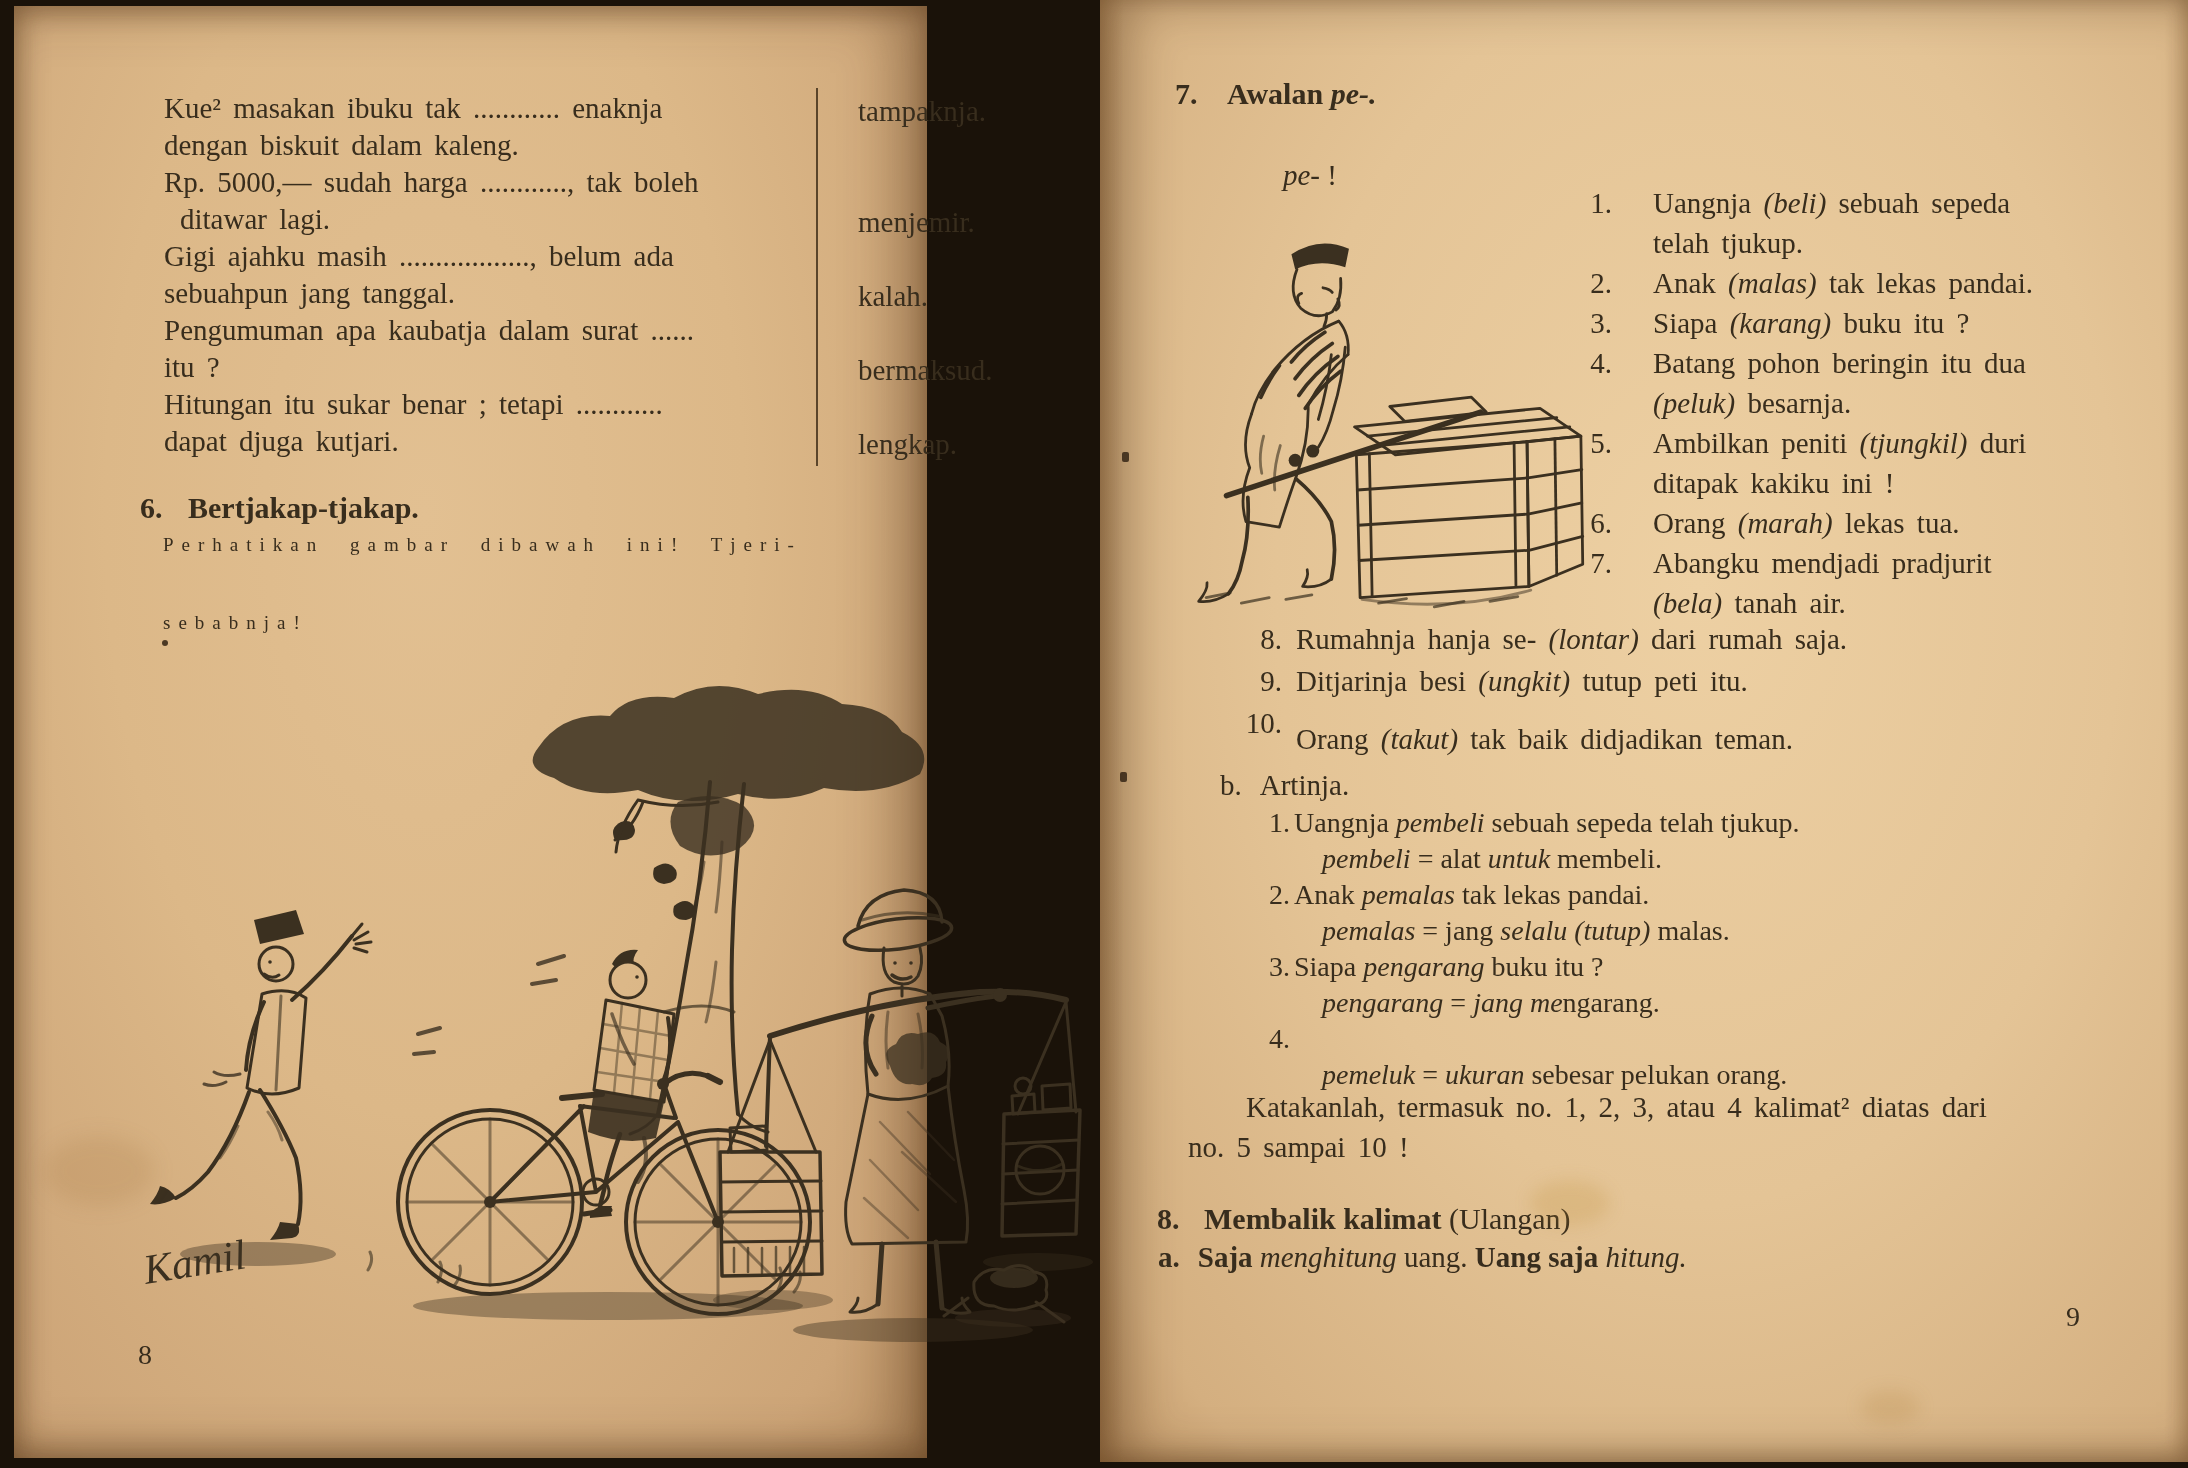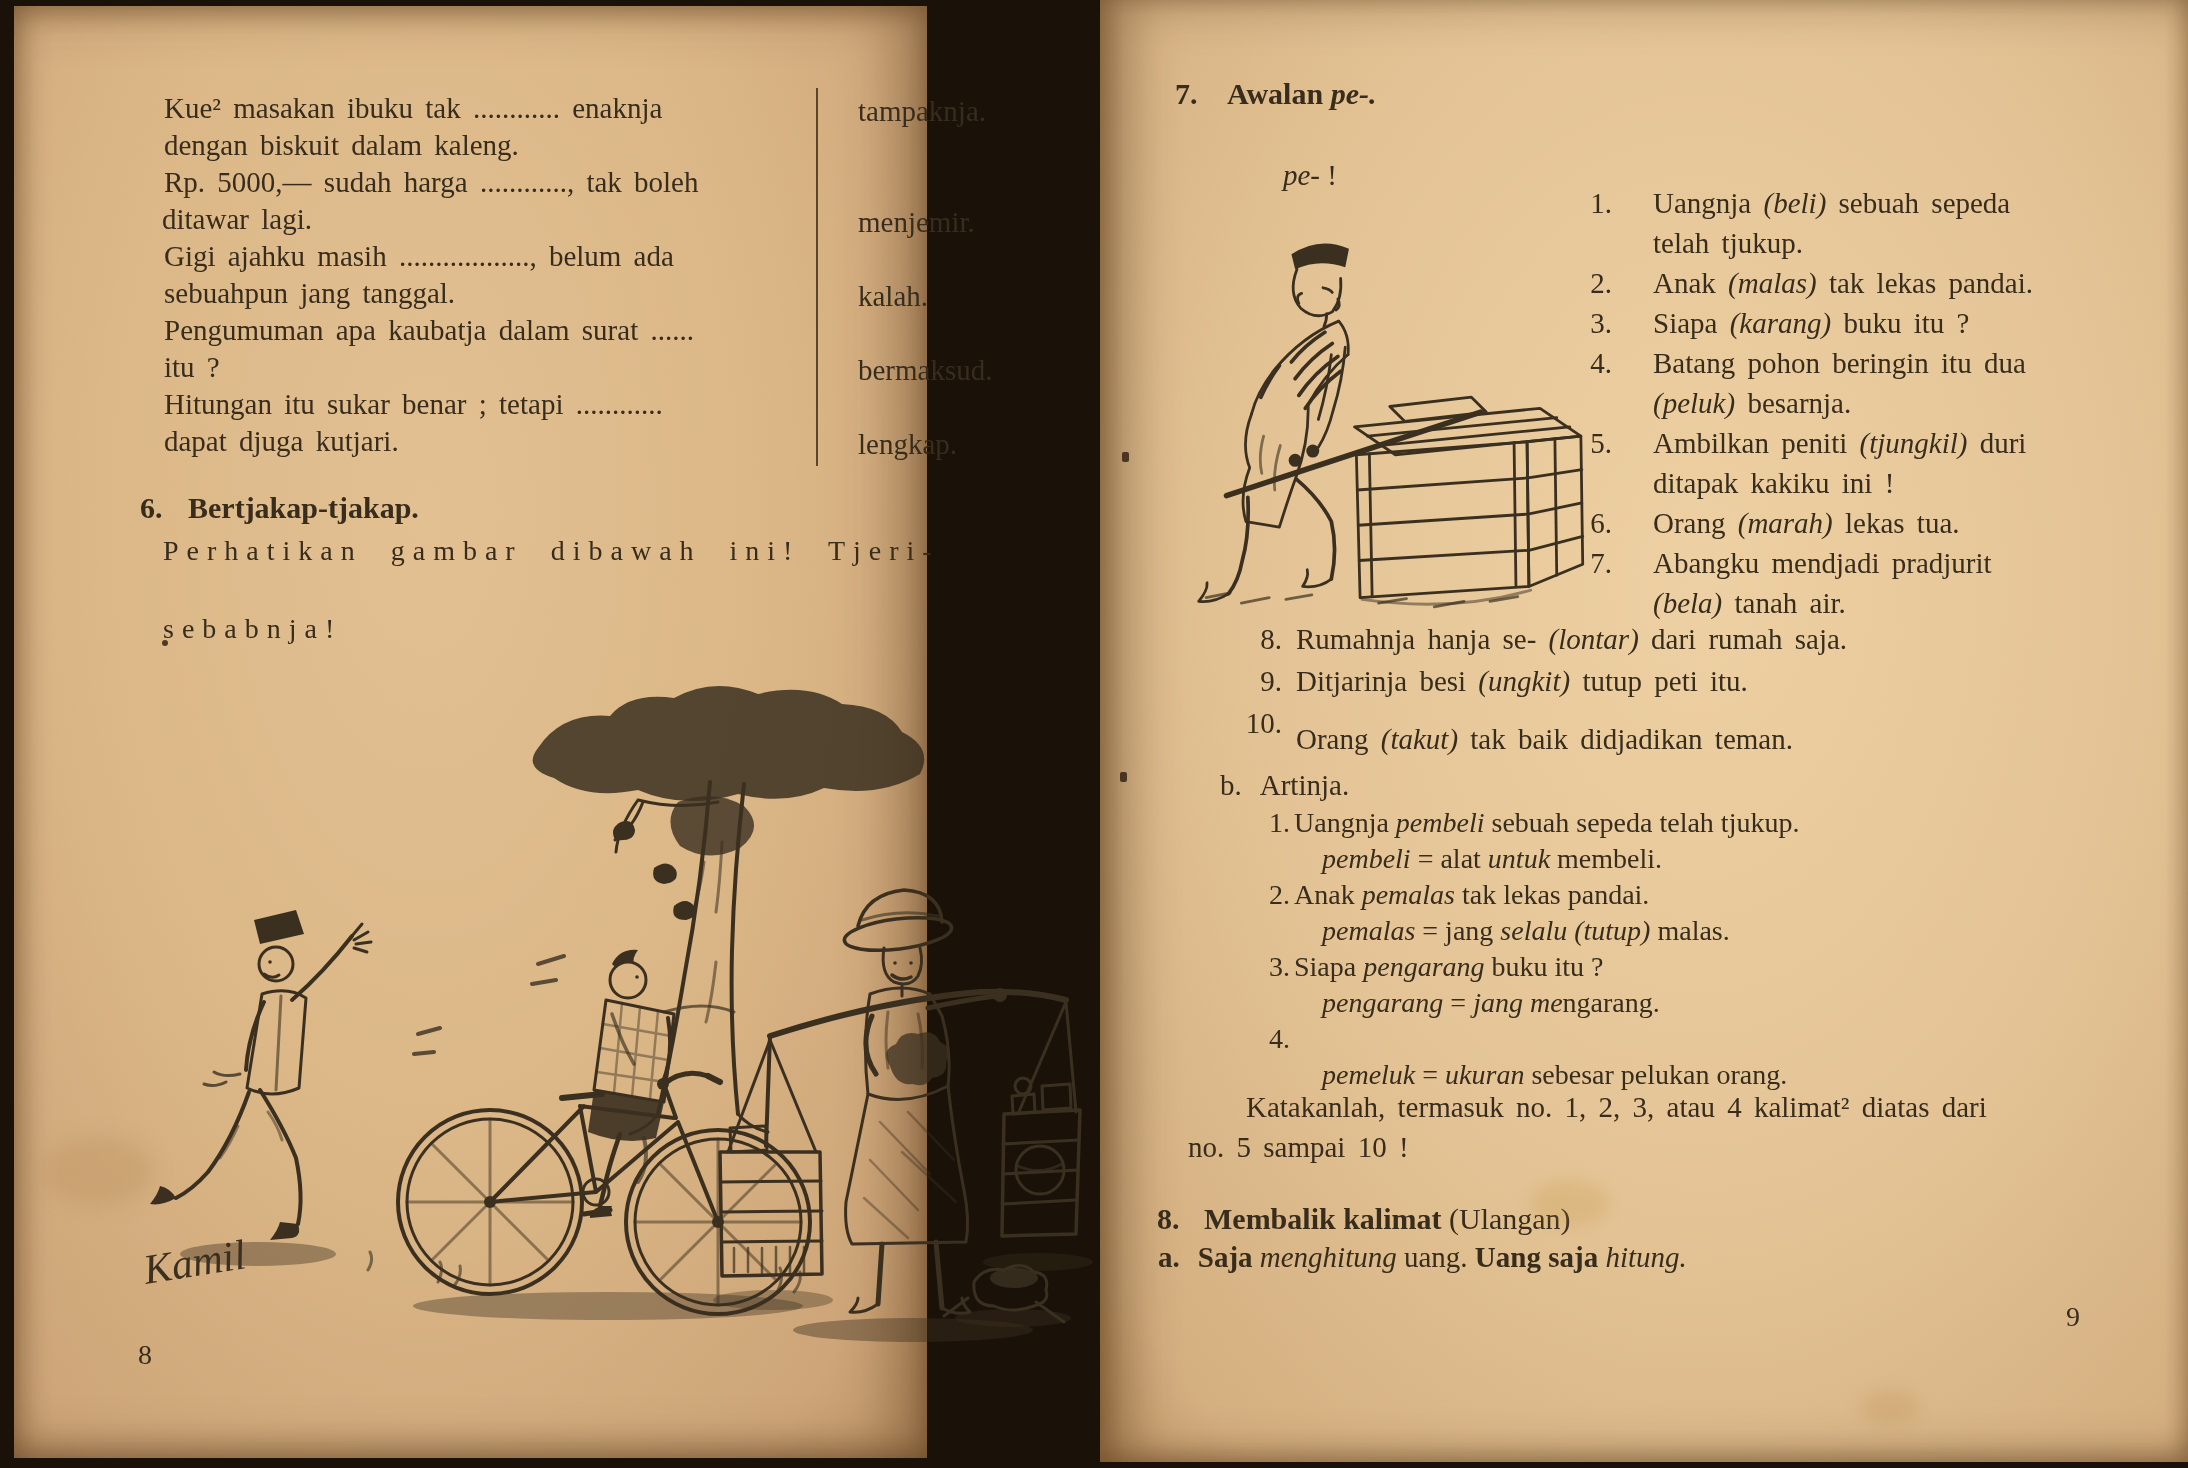--- a/index.html
+++ b/index.html
@@ -28,35 +28,35 @@
     background:linear-gradient(90deg, rgba(120,80,40,.30), rgba(0,0,0,0) 85%);}
   .nick{position:absolute;width:7px;height:10px;background:rgba(35,22,10,.75);border-radius:2px;}
   .r{position:absolute;white-space:nowrap;font-size:29px;line-height:1.2;}
   .nbox{position:absolute;text-align:right;white-space:nowrap;font-size:29px;line-height:1.2;}
   .it{font-style:italic;}
   .b{font-weight:bold;}
   .h{font-size:30px;}
   .sm{font-size:28px;}
   .lab{display:inline-block;margin-right:18px;}
   .wsp{word-spacing:5px;}
-  .sp{font-size:28px;letter-spacing:8px;word-spacing:13px;}
+  .sp{font-size:19px;letter-spacing:8px;word-spacing:13px;}
   .divider{position:absolute;width:2px;background:rgba(55,38,18,.78);}
   .stain{position:absolute;border-radius:50%;pointer-events:none;}
   svg{position:absolute;overflow:visible;}
 </style>
 </head>
 <body>
 
 <div class="page page-left">
 
   <div>
     <div class="r wsp" style="left:150px;top:85px">Kue² masakan ibuku tak ............ enaknja</div>
     <div class="r wsp" style="left:150px;top:122px">dengan biskuit dalam kaleng.</div>
     <div class="r wsp" style="left:150px;top:159px">Rp. 5000,— sudah harga ............, tak boleh</div>
-    <div class="r wsp" style="left:148px;top:196px">ditawar lagi.</div>
+    <div class="r wsp" style="left:166px;top:196px">ditawar lagi.</div>
     <div class="r wsp" style="left:150px;top:233px">Gigi ajahku masih .................., belum ada</div>
     <div class="r wsp" style="left:150px;top:270px">sebuahpun jang tanggal.</div>
     <div class="r wsp" style="left:150px;top:307px">Pengumuman apa kaubatja dalam surat ......</div>
     <div class="r wsp" style="left:150px;top:344px">itu ?</div>
     <div class="r wsp" style="left:150px;top:381px">Hitungan itu sukar benar ; tetapi ............</div>
     <div class="r wsp" style="left:150px;top:418px">dapat djuga kutjari.</div>
 
     <div class="divider" style="left:802px;top:82px;height:378px"></div>
 
     <div class="r" style="left:844px;top:88px">tampaknja.</div>

